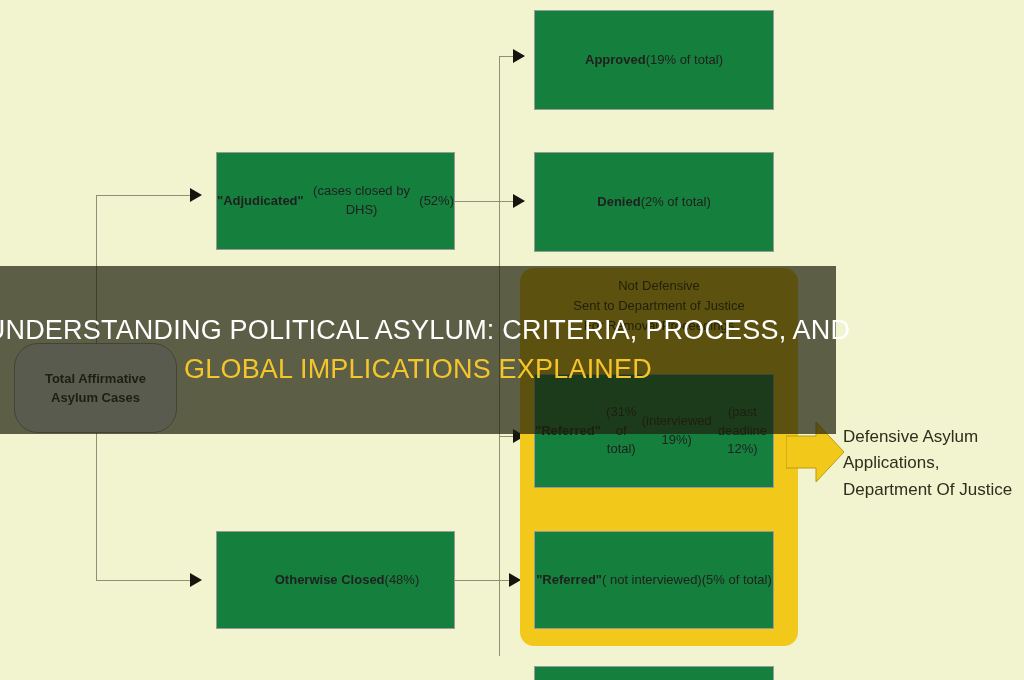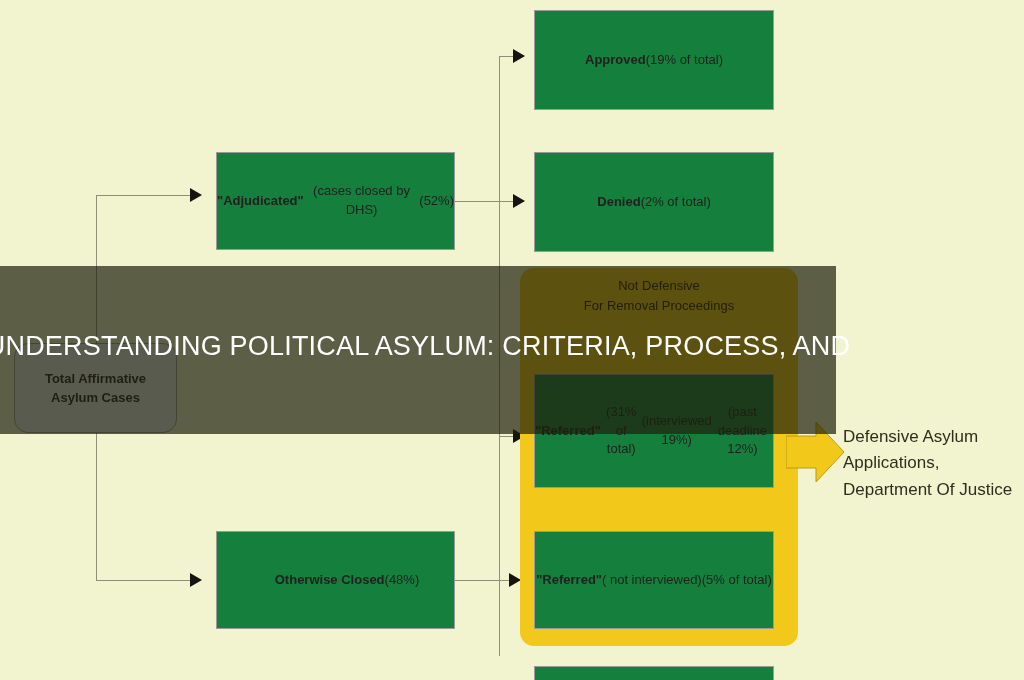--- a/index.html
+++ b/index.html
@@ -33,21 +33,21 @@
     filter: blur(0.7px);
   }
   .node .ln-bold { font-weight: bold; }
   .node .ln { font-weight: normal; }
 
   .rounded-node {
     position: absolute;
     box-sizing: border-box;
     background: #e8e9ee;
     border: 1px solid #9a9a9a;
-    border-radius: 14px;
+    border-radius: 24px;
     display: flex;
     flex-direction: column;
     align-items: center;
     justify-content: center;
     text-align: center;
     font-size: 13px;
     font-weight: bold;
     color: #20201f;
     line-height: 1.5;
     filter: blur(0.7px);
@@ -152,20 +152,21 @@
 
   <div class="line hline" style="left:499px; top:436px; width:25px;"></div>
   <div class="arrowhead" style="left:513px; top:429px;"></div>
 
   <div class="line hline" style="left:455px; top:580px; width:58px;"></div>
   <div class="arrowhead" style="left:509px; top:573px;"></div>
 
   <div class="group-yellow" style="left:520px; top:268px; width:278px; height:378px;">
     <div class="grp-label">
       <div>Not Defensive</div>
+      <div>Sent to Department of Justice</div>
       <div>For Removal Proceedings</div>
     </div>
   </div>
 
   <div class="block-arrow" style="left:786px; top:418px; width:60px; height:70px;">
     <svg width="60" height="70" viewBox="0 0 60 70">
       <path d="M0,18 L30,18 L30,4 L58,34 L30,64 L30,50 L0,50 Z" fill="#f2c91b" stroke="#b89a12" stroke-width="1"></path>
     </svg>
   </div>
 
@@ -211,15 +212,16 @@
   <div class="node" style="left:534px; top:531px; width:240px; height:98px;">
     <div class="ln-bold">"Referred"</div>
     <div class="ln">( not interviewed)</div>
     <div class="ln">(5% of total)</div>
   </div>
 
   <div class="node" style="left:534px; top:666px; width:240px; height:60px;"></div>
 
   <div class="overlay-band" style="top:266px; height:168px;">
     <div class="overlay-line overlay-line-1">UNDERSTANDING POLITICAL ASYLUM: CRITERIA, PROCESS, AND</div>
+    <div class="overlay-line overlay-line-2">GLOBAL IMPLICATIONS EXPLAINED</div>
   </div>
 
 </div>
 
 </body></html>

